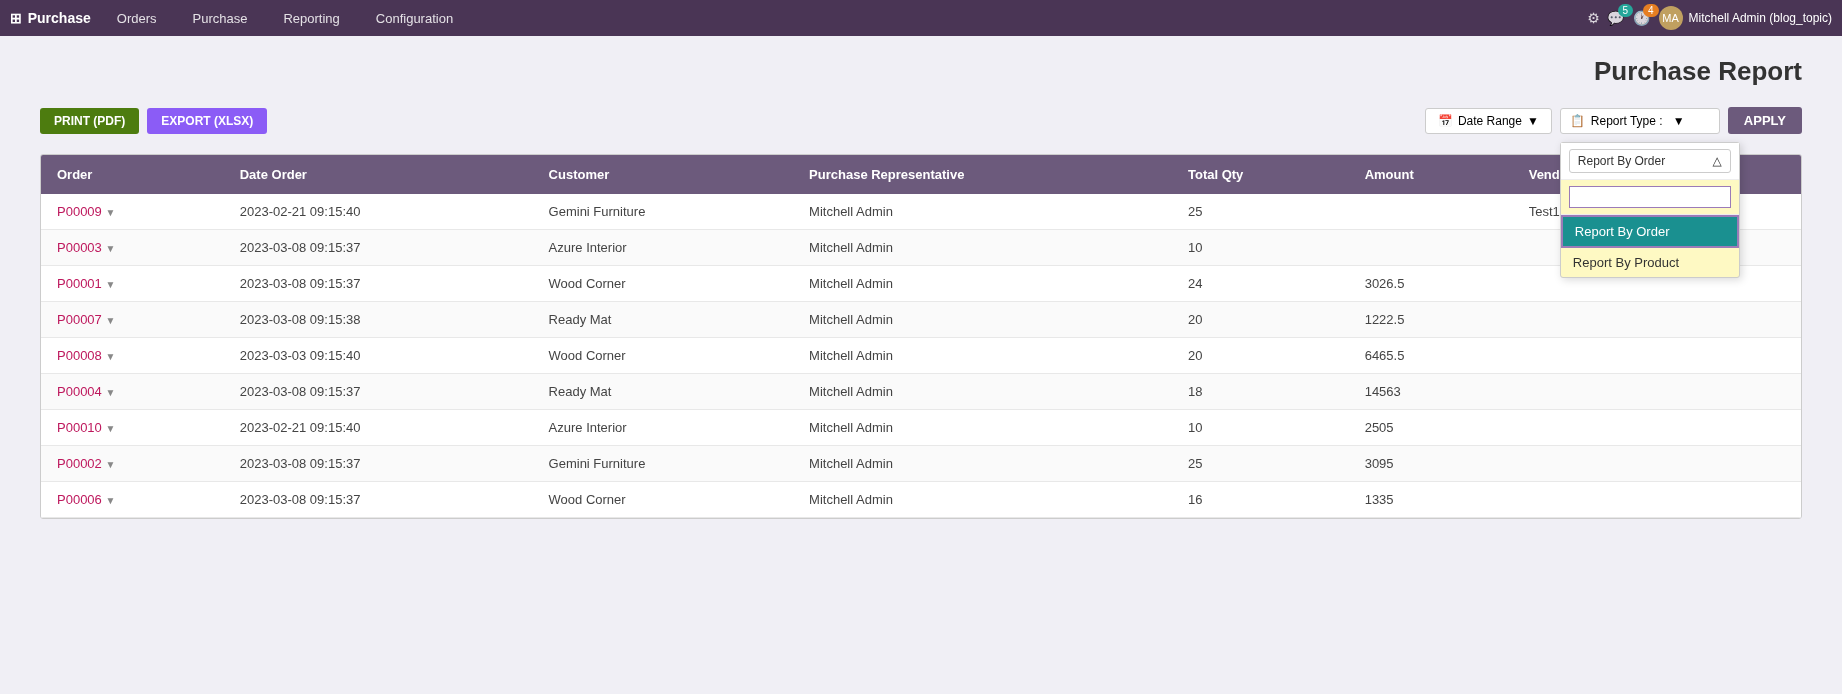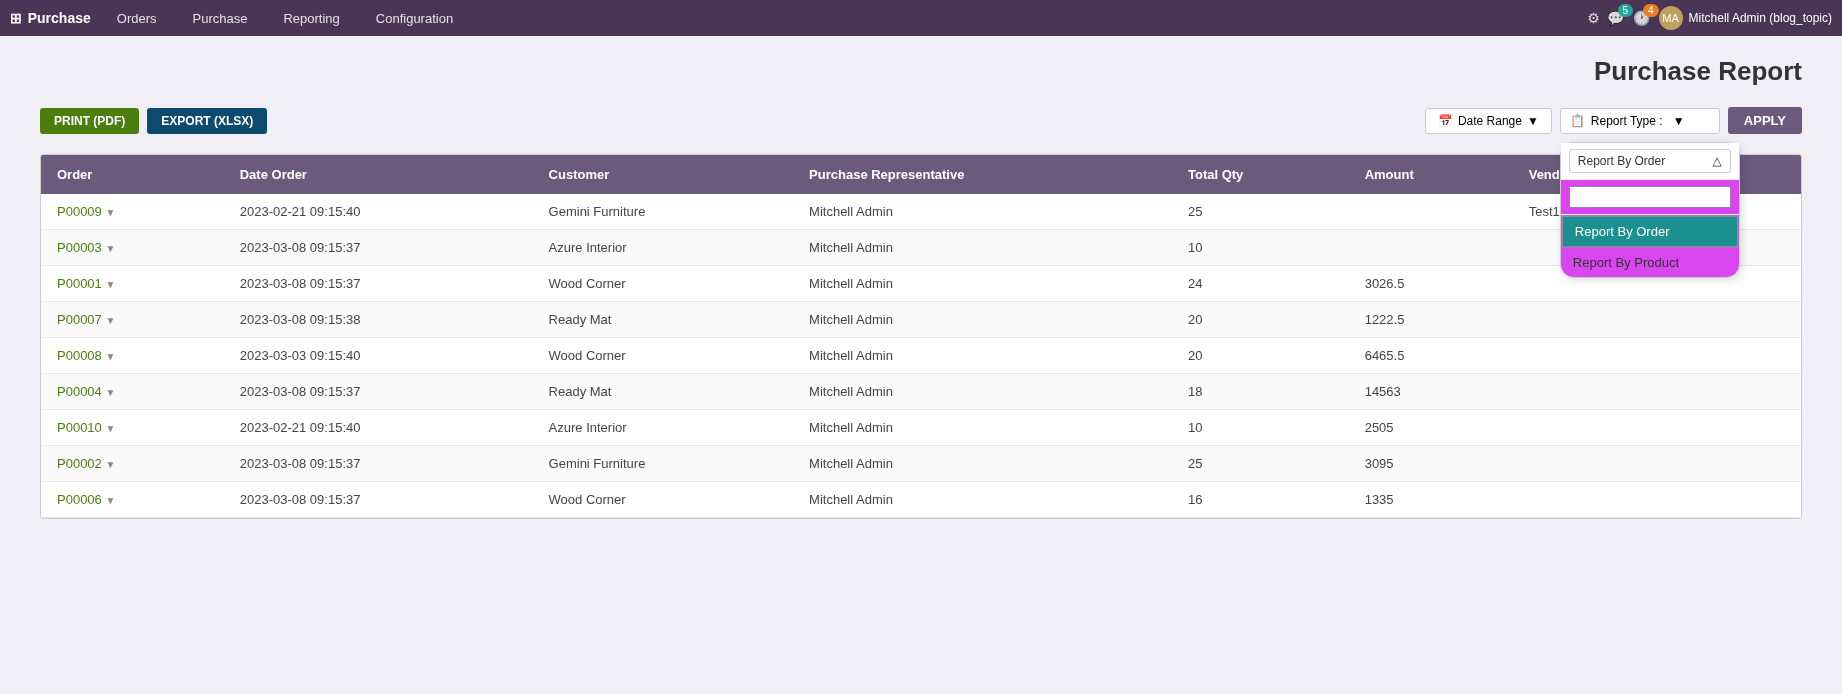--- a/index.html
+++ b/index.html
@@ -49,35 +49,35 @@
     }
 
     
     .toolbar {
       display: flex; align-items: center; margin-bottom: 20px; gap: 8px;
     }
     .btn {
       padding: 6px 14px; border: none; border-radius: 3px; cursor: pointer; font-size: 12px; font-weight: 600;
     }
     .btn-primary { background: #4d7c0f; color: white; }
-    .btn-secondary { background: #0c4a6e; color: white; }
+    .btn-secondary { background: #8b5cf6; color: white; }
     .btn-apply { background: #6c5a7c; color: white; padding: 6px 16px; font-size: 13px; }
     .toolbar-right { margin-left: auto; display: flex; align-items: center; gap: 8px; position: relative; }
 
     .filter-btn {
       border: 1px solid #ccc; background: white; border-radius: 3px; padding: 5px 12px;
       cursor: pointer; font-size: 12px; display: flex; align-items: center; gap: 5px;
     }
     .filter-btn .icon { color: #555; }
 
     
     .dropdown-container { position: relative; }
     .dropdown-menu {
-      position: absolute; top: 34px; left: 0; background: #d946ef;
-      border: 1px solid #ccc; border-radius: 14px; z-index: 100; min-width: 180px;
+      position: absolute; top: 34px; left: 0; background: #fef9c3;
+      border: 1px solid #ccc; border-radius: 3px; z-index: 100; min-width: 180px;
       box-shadow: 2px 2px 8px rgba(0,0,0,0.15);
     }
     .dropdown-search {
       padding: 6px 8px; border-bottom: 1px solid #eee;
     }
     .dropdown-search input {
       width: 100%; border: 1px solid #9b7bb8; outline: none; padding: 3px 6px; font-size: 12px;
     }
     .dropdown-item {
       padding: 7px 12px; cursor: pointer; font-size: 13px;
@@ -102,21 +102,21 @@
     thead th {
       padding: 12px 16px; text-align: left; font-size: 13px; font-weight: 600;
     }
     tbody tr {
       background: white; border-bottom: 1px solid #e8e8e8;
     }
     tbody tr:nth-child(even) { background: #fafafa; }
     tbody td {
       padding: 10px 16px; font-size: 13px; color: #444;
     }
-    .order-link { color: #4d7c0f; text-decoration: none; }
+    .order-link { color: #be185d; text-decoration: none; }
     .dropdown-arrow { font-size: 10px; color: #888; }
     .report-type-selected-btn {
       border: 1px solid #ccc; background: white; border-radius: 3px; padding: 5px 10px;
       cursor: pointer; font-size: 12px; display: flex; align-items: center; gap: 5px; min-width: 160px;
       white-space: nowrap;
     }
   </style>
 </head>
 <body>
 

